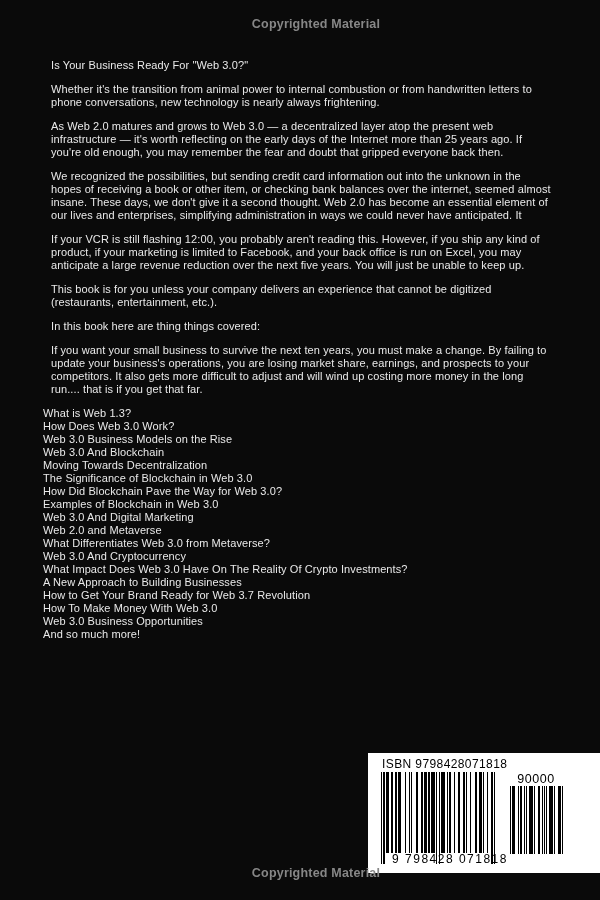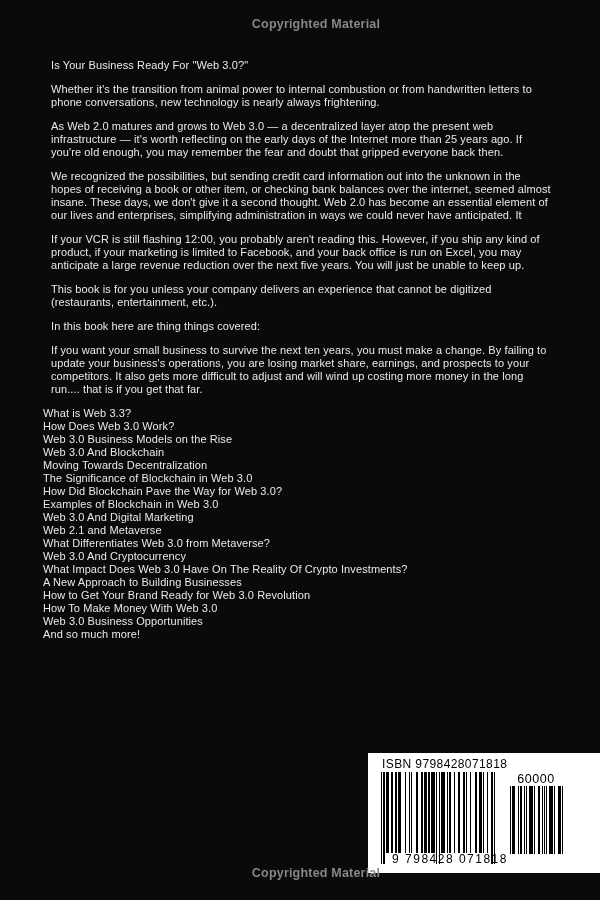--- a/index.html
+++ b/index.html
@@ -101,35 +101,35 @@
 product, if your marketing is limited to Facebook, and your back office is run on Excel, you may
 anticipate a large revenue reduction over the next five years. You will just be unable to keep up.</p>
     <p>This book is for you unless your company delivers an experience that cannot be digitized
 (restaurants, entertainment, etc.).</p>
     <p>In this book here are thing things covered:</p>
     <p>If you want your small business to survive the next ten years, you must make a change. By failing to
 update your business's operations, you are losing market share, earnings, and prospects to your
 competitors. It also gets more difficult to adjust and will wind up costing more money in the long
 run.... that is if you get that far.</p>
     <div class="topics">
-      <div>What is Web 3.3?</div>
+      <div>What is Web 1.3?</div>
       <div>How Does Web 3.0 Work?</div>
       <div>Web 3.0 Business Models on the Rise</div>
       <div>Web 3.0 And Blockchain</div>
       <div>Moving Towards Decentralization</div>
       <div>The Significance of Blockchain in Web 3.0</div>
       <div>How Did Blockchain Pave the Way for Web 3.0?</div>
       <div>Examples of Blockchain in Web 3.0</div>
       <div>Web 3.0 And Digital Marketing</div>
-      <div>Web 2.1 and Metaverse</div>
+      <div>Web 2.0 and Metaverse</div>
       <div>What Differentiates Web 3.0 from Metaverse?</div>
       <div>Web 3.0 And Cryptocurrency</div>
       <div>What Impact Does Web 3.0 Have On The Reality Of Crypto Investments?</div>
       <div>A New Approach to Building Businesses</div>
-      <div>How to Get Your Brand Ready for Web 3.0 Revolution</div>
+      <div>How to Get Your Brand Ready for Web 3.7 Revolution</div>
       <div>How To Make Money With Web 3.0</div>
       <div>Web 3.0 Business Opportunities</div>
       <div>And so much more!</div>
     </div>
   </div>
 
   <div class="barcode-box">
     <div class="isbn-label">ISBN 9798428071818</div>
     <svg class="ean-main" width="114" height="92" viewBox="0 0 95 92" preserveAspectRatio="none" shape-rendering="crispEdges">
         <rect x="0" y="0" width="1" height="92" fill="#000"></rect>
@@ -157,21 +157,21 @@
         <rect x="71" y="0" width="1" height="81" fill="#000"></rect>
         <rect x="74" y="0" width="1" height="81" fill="#000"></rect>
         <rect x="78" y="0" width="2" height="81" fill="#000"></rect>
         <rect x="82" y="0" width="2" height="81" fill="#000"></rect>
         <rect x="85" y="0" width="1" height="81" fill="#000"></rect>
         <rect x="88" y="0" width="1" height="81" fill="#000"></rect>
         <rect x="92" y="0" width="1" height="92" fill="#000"></rect>
         <rect x="94" y="0" width="1" height="92" fill="#000"></rect>
       </svg>
     <div class="ean-digits">9 798428 071818</div>
-    <div class="supp-label">60000</div>
+    <div class="supp-label">90000</div>
     <svg class="supp-bars" width="53" height="68" viewBox="0 0 47 68" preserveAspectRatio="none" shape-rendering="crispEdges">
         <rect x="0" y="0" width="1" height="68" fill="#000"></rect>
         <rect x="2" y="0" width="2" height="68" fill="#000"></rect>
         <rect x="7" y="0" width="1" height="68" fill="#000"></rect>
         <rect x="9" y="0" width="2" height="68" fill="#000"></rect>
         <rect x="12" y="0" width="1" height="68" fill="#000"></rect>
         <rect x="14" y="0" width="1" height="68" fill="#000"></rect>
         <rect x="17" y="0" width="3" height="68" fill="#000"></rect>
         <rect x="21" y="0" width="1" height="68" fill="#000"></rect>
         <rect x="25" y="0" width="2" height="68" fill="#000"></rect>

